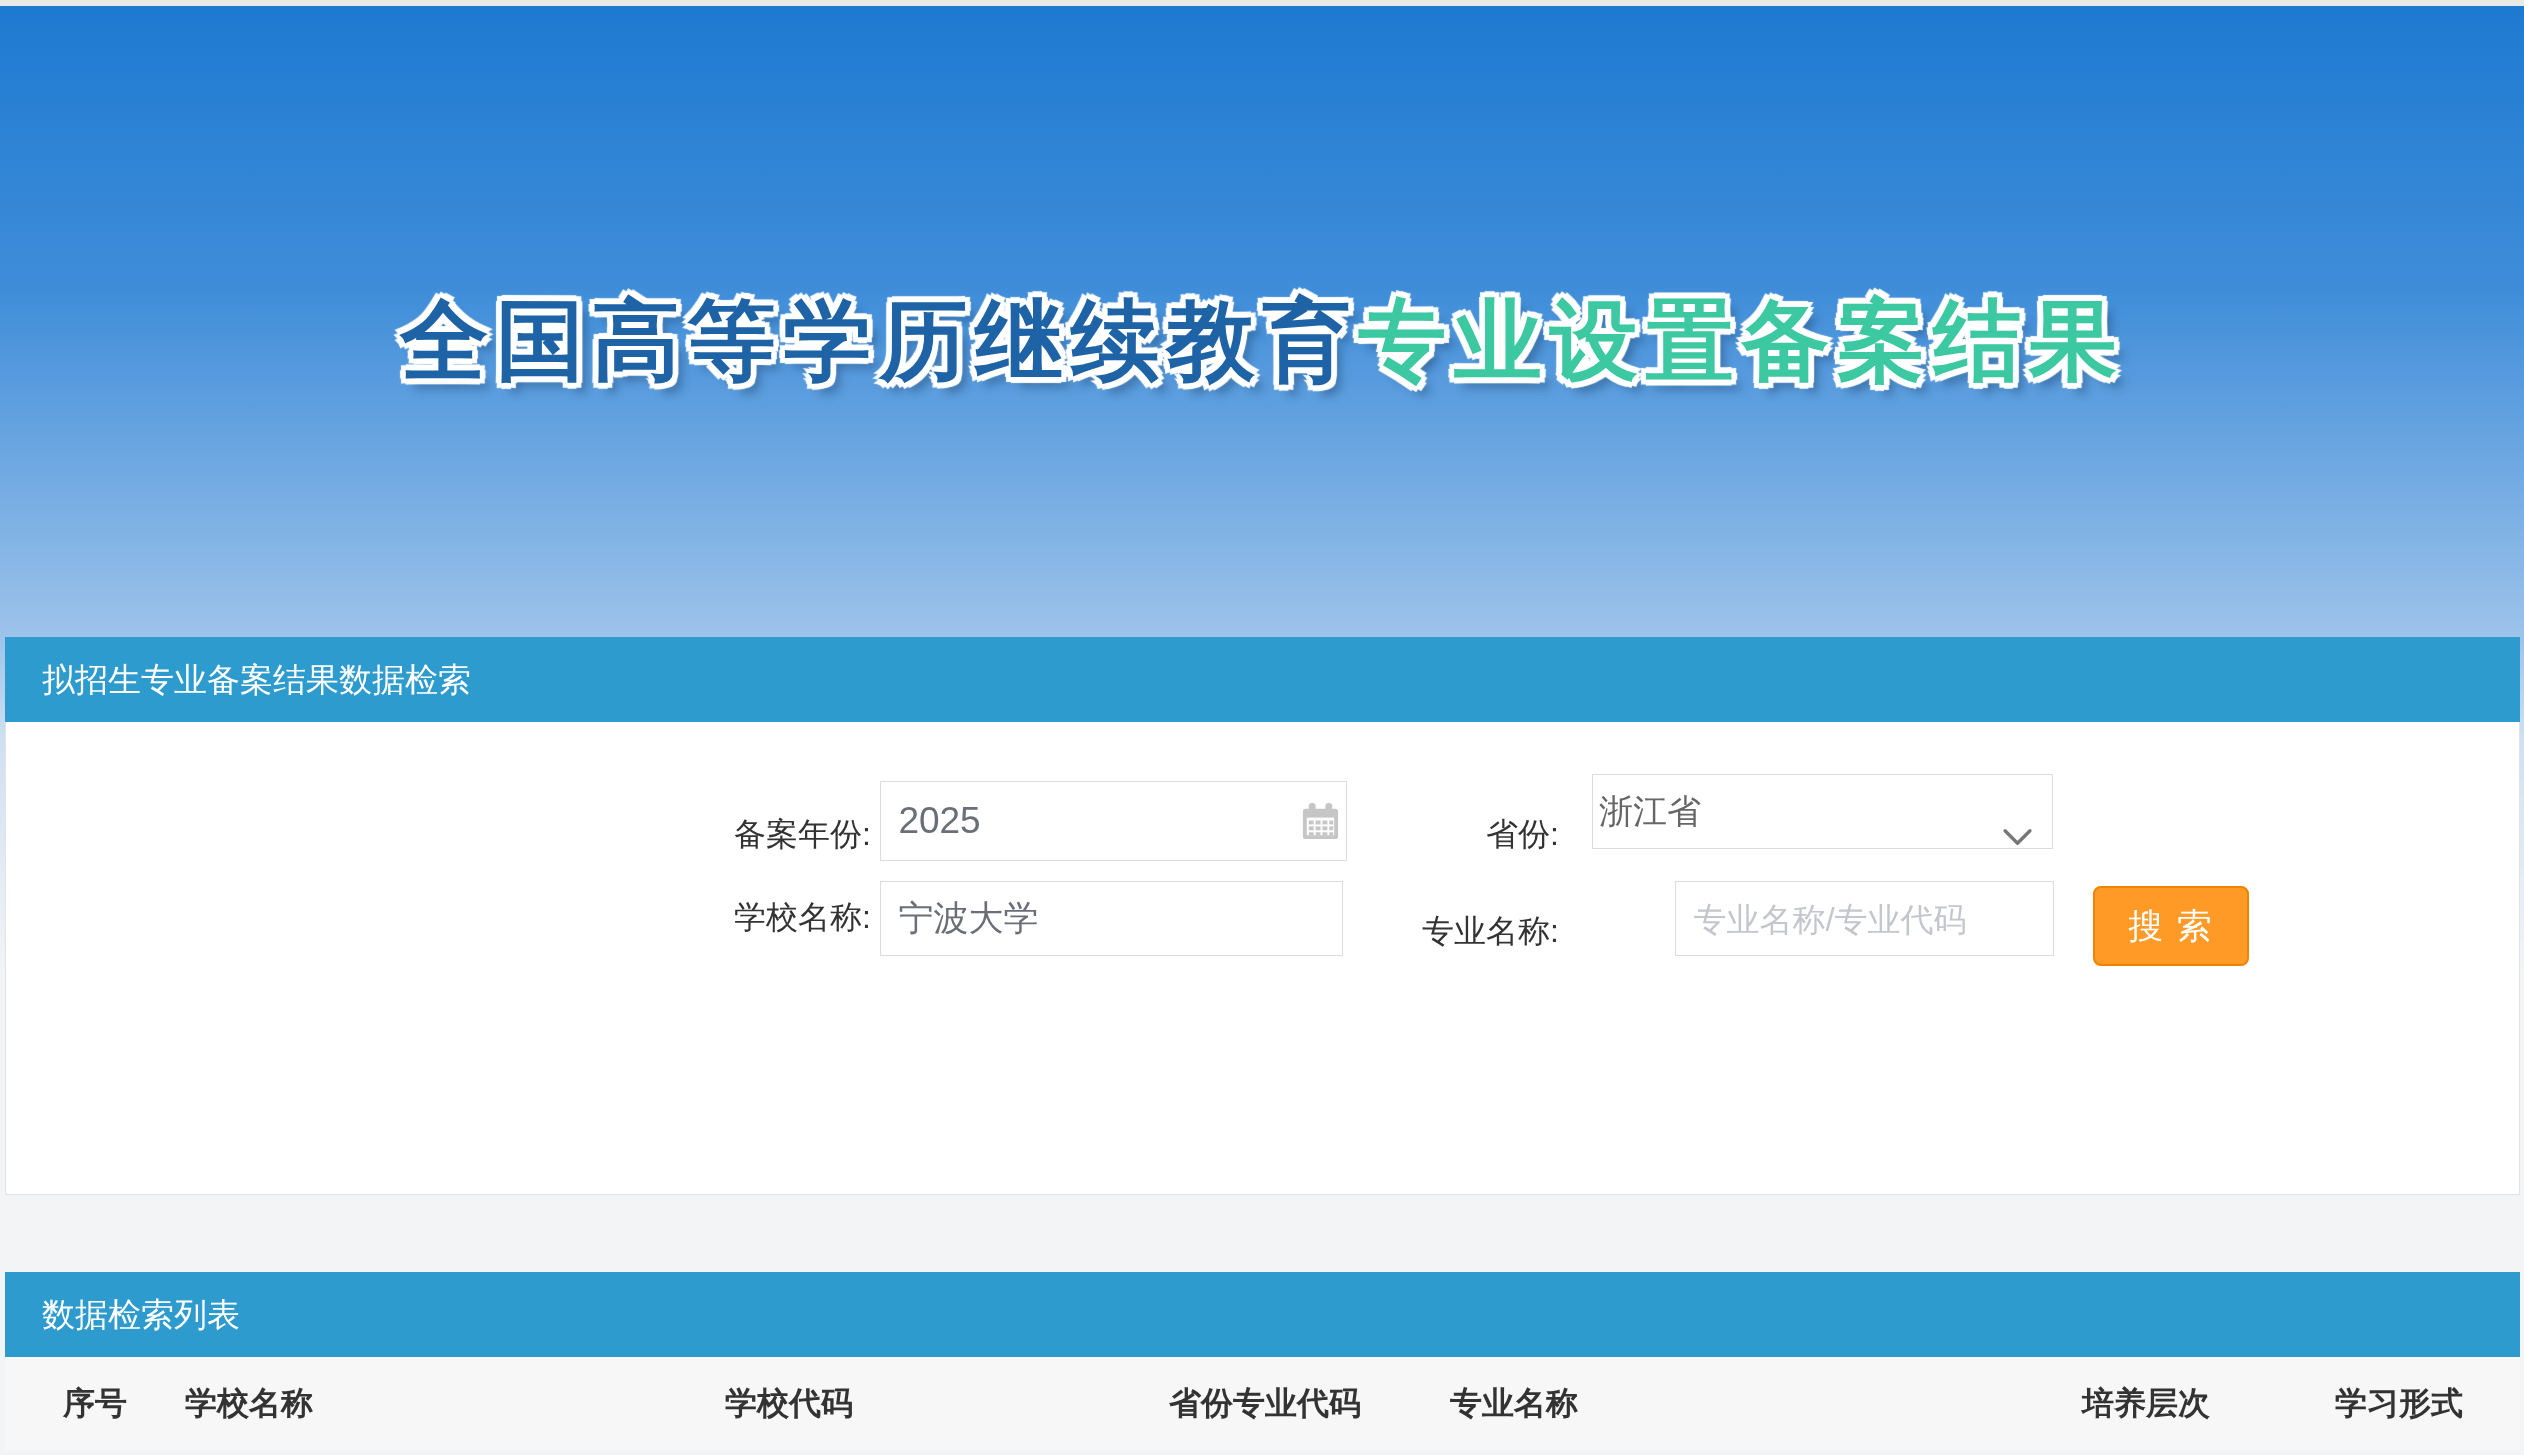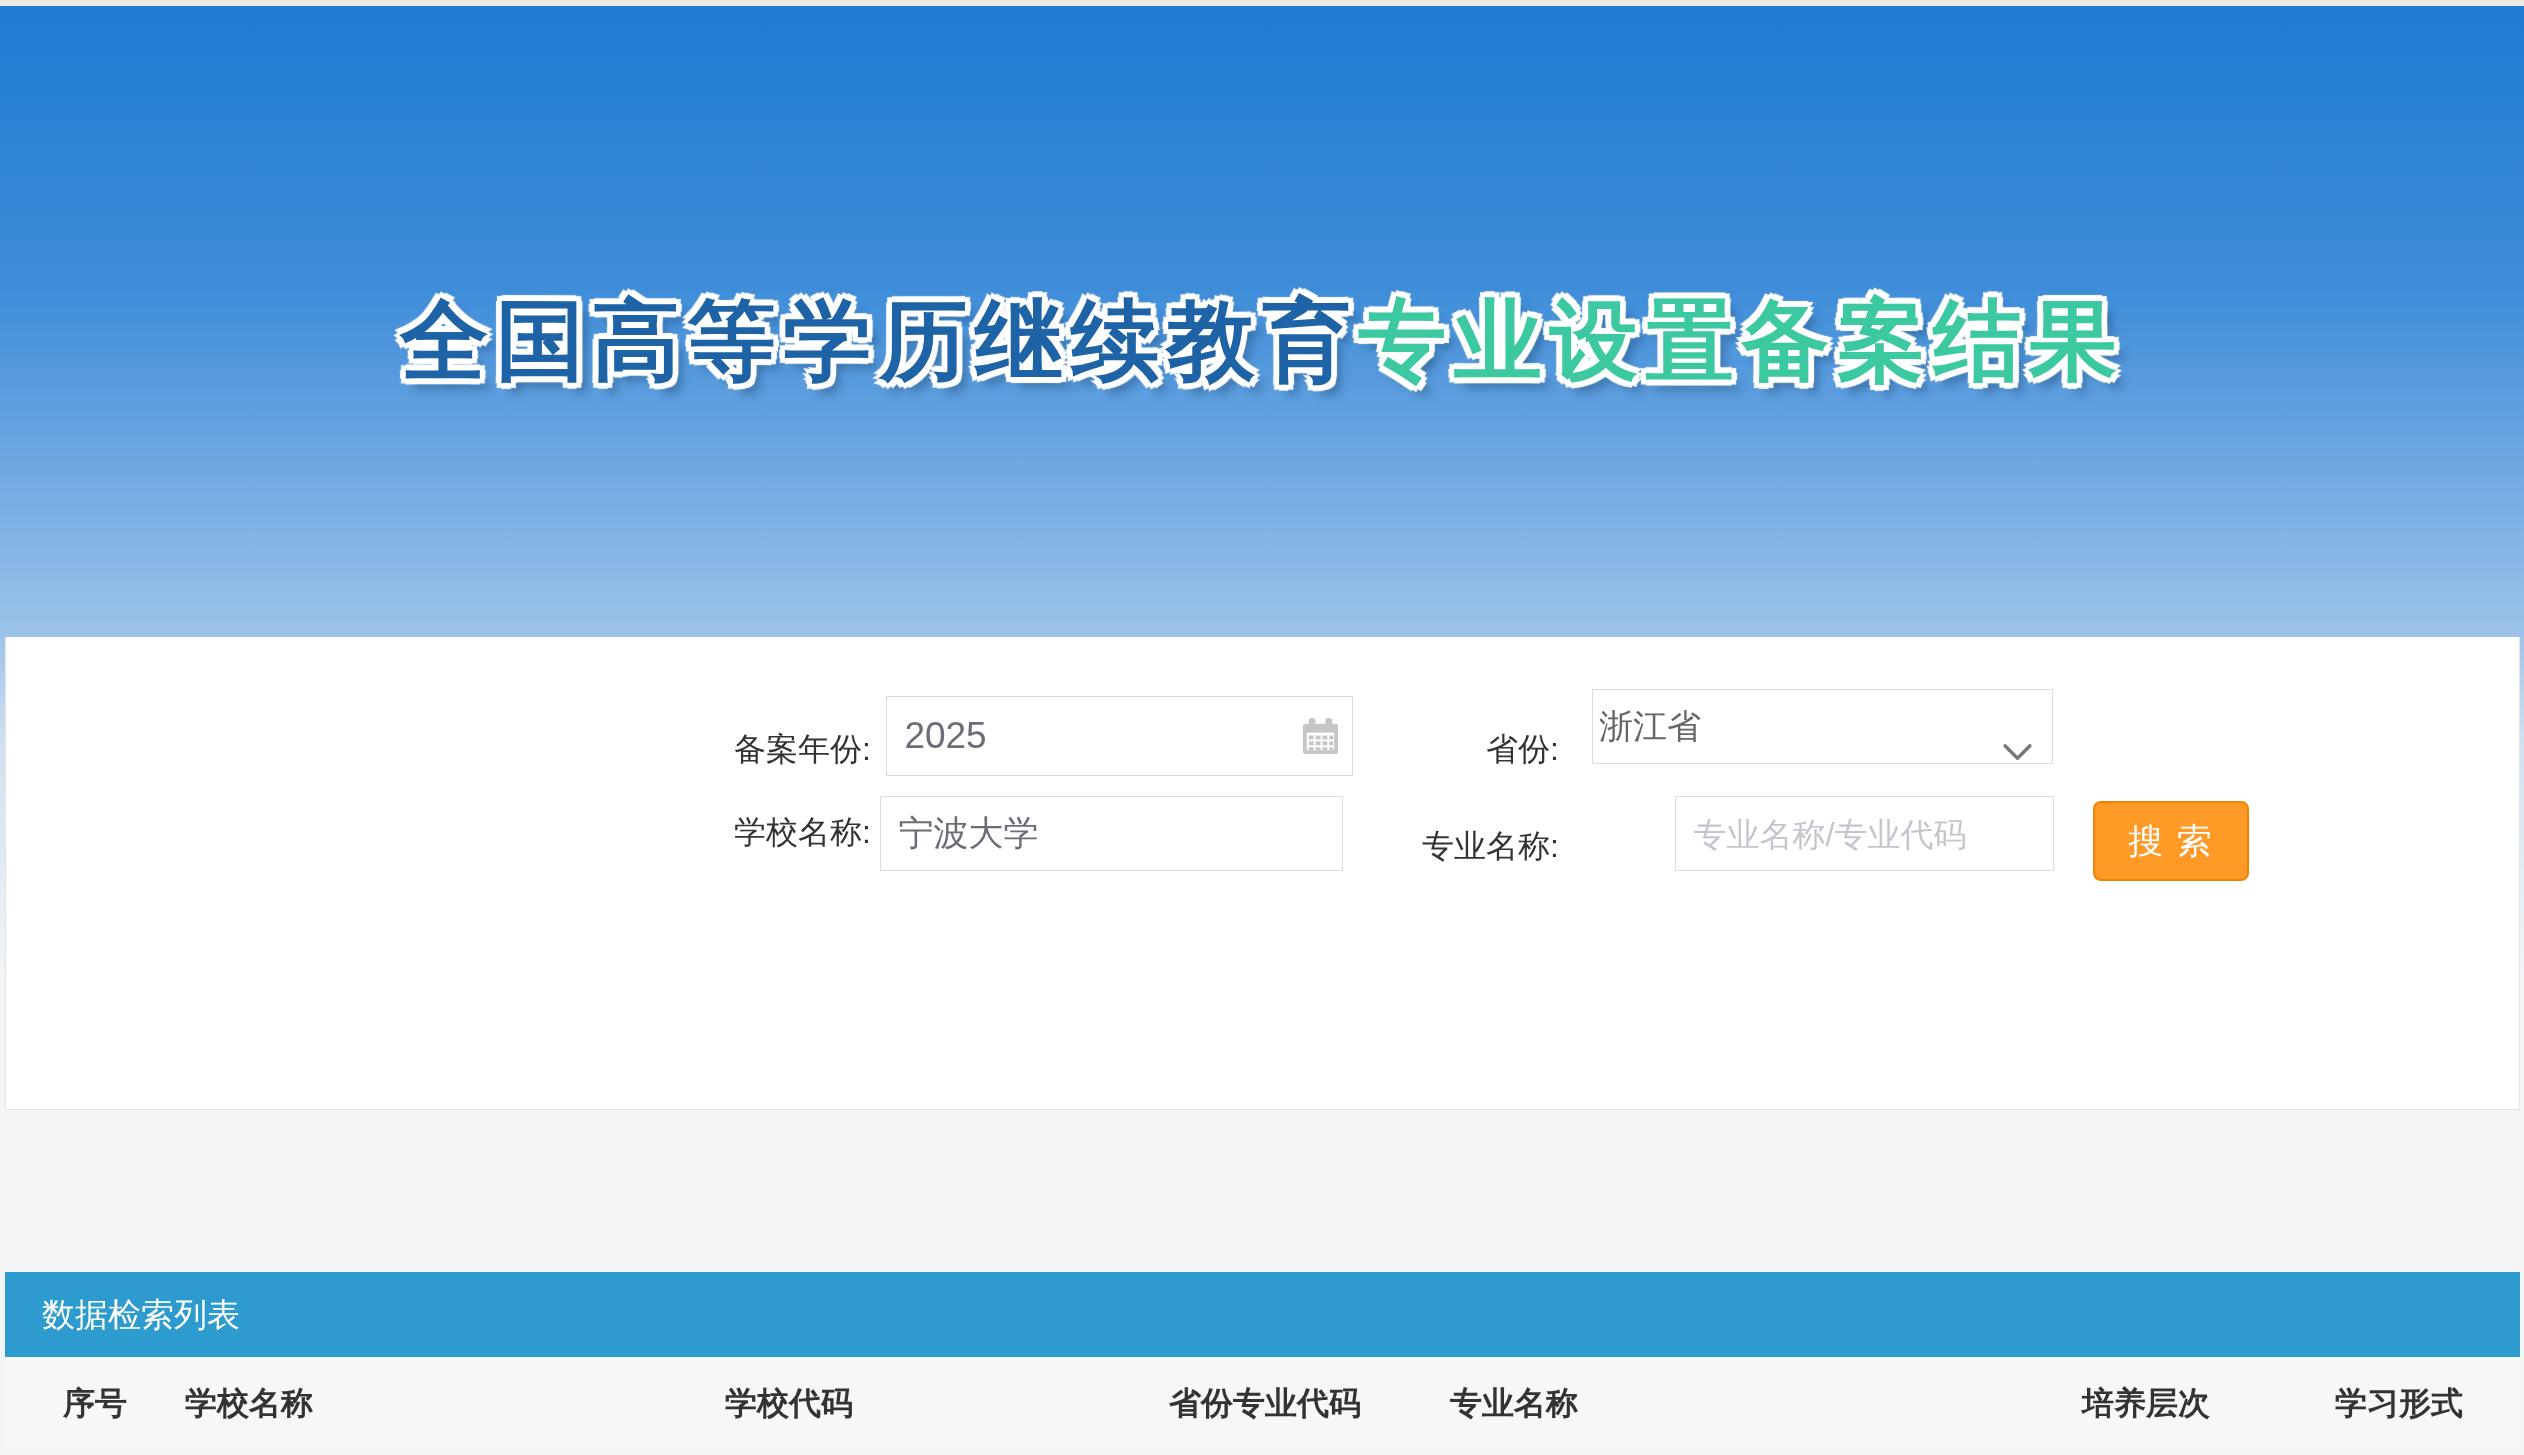--- a/index.html
+++ b/index.html
@@ -49,21 +49,21 @@
   .lbl-year{left:622px;top:80px;}
   .lbl-province{left:1359px;top:80px;width:194px;}
   .lbl-school{left:622px;top:163px;}
   .lbl-major{left:1359px;top:177px;width:194px;}
   .text-input{
     position:absolute;box-sizing:border-box;border:1px solid #dcdcdc;
     background:#fff;font-size:37px;color:#6a6f77;padding:0 68px 0 17.5px;
     font-family:"Liberation Sans","DejaVu Sans",sans-serif;outline:none;
   }
   .text-input::placeholder{color:#c3c7cd;font-size:33px;}
-  .inp-year{left:874px;top:59px;width:467px;height:80px;margin-left:6px;}
+  .inp-year{left:874px;top:59px;width:467px;height:80px;}
   .inp-school{left:874px;top:159px;width:463px;height:75px;font-size:35px;}
   .inp-major{left:1669px;top:159px;width:379px;height:75px;font-size:35px;}
   .select-box{
     position:absolute;left:1586px;top:52px;width:461px;height:75px;
     box-sizing:border-box;border:1px solid #dcdcdc;background:#fff;
     font-size:34px;color:#666;line-height:73px;padding-left:6px;cursor:pointer;
   }
   .chevron{position:absolute;right:17.5px;top:25px;}
   .calendar{position:absolute;left:1293px;top:78px;width:43px;height:43px;cursor:pointer;}
   .search-btn{
@@ -91,20 +91,21 @@
   .th-c7{flex:1 1 auto;}
 </style>
 </head>
 <body>
 
 <div class="banner">
   <h1><span class="title-blue">全国高等学历继续教育</span><span class="title-green">专业设置备案结果</span></h1>
 </div>
 
 <section class="panel search-panel">
+  <div class="panel-header">拟招生专业备案结果数据检索</div>
   <div class="search-body">
 
     <div class="form-label lbl-year">备案年份:</div>
     <input class="text-input inp-year" type="text" value="2025" style="">
     <span class="calendar">
       <svg width="43" height="43" viewBox="0 0 44 44">
         <rect x="4" y="9" width="36" height="31" rx="3" fill="#c6c6c6"></rect>
         <rect x="10" y="3" width="7" height="10" rx="3" fill="#c6c6c6"></rect>
         <rect x="27" y="3" width="7" height="10" rx="3" fill="#c6c6c6"></rect>
         <rect x="8" y="18" width="28" height="18" fill="#ffffff"></rect>

